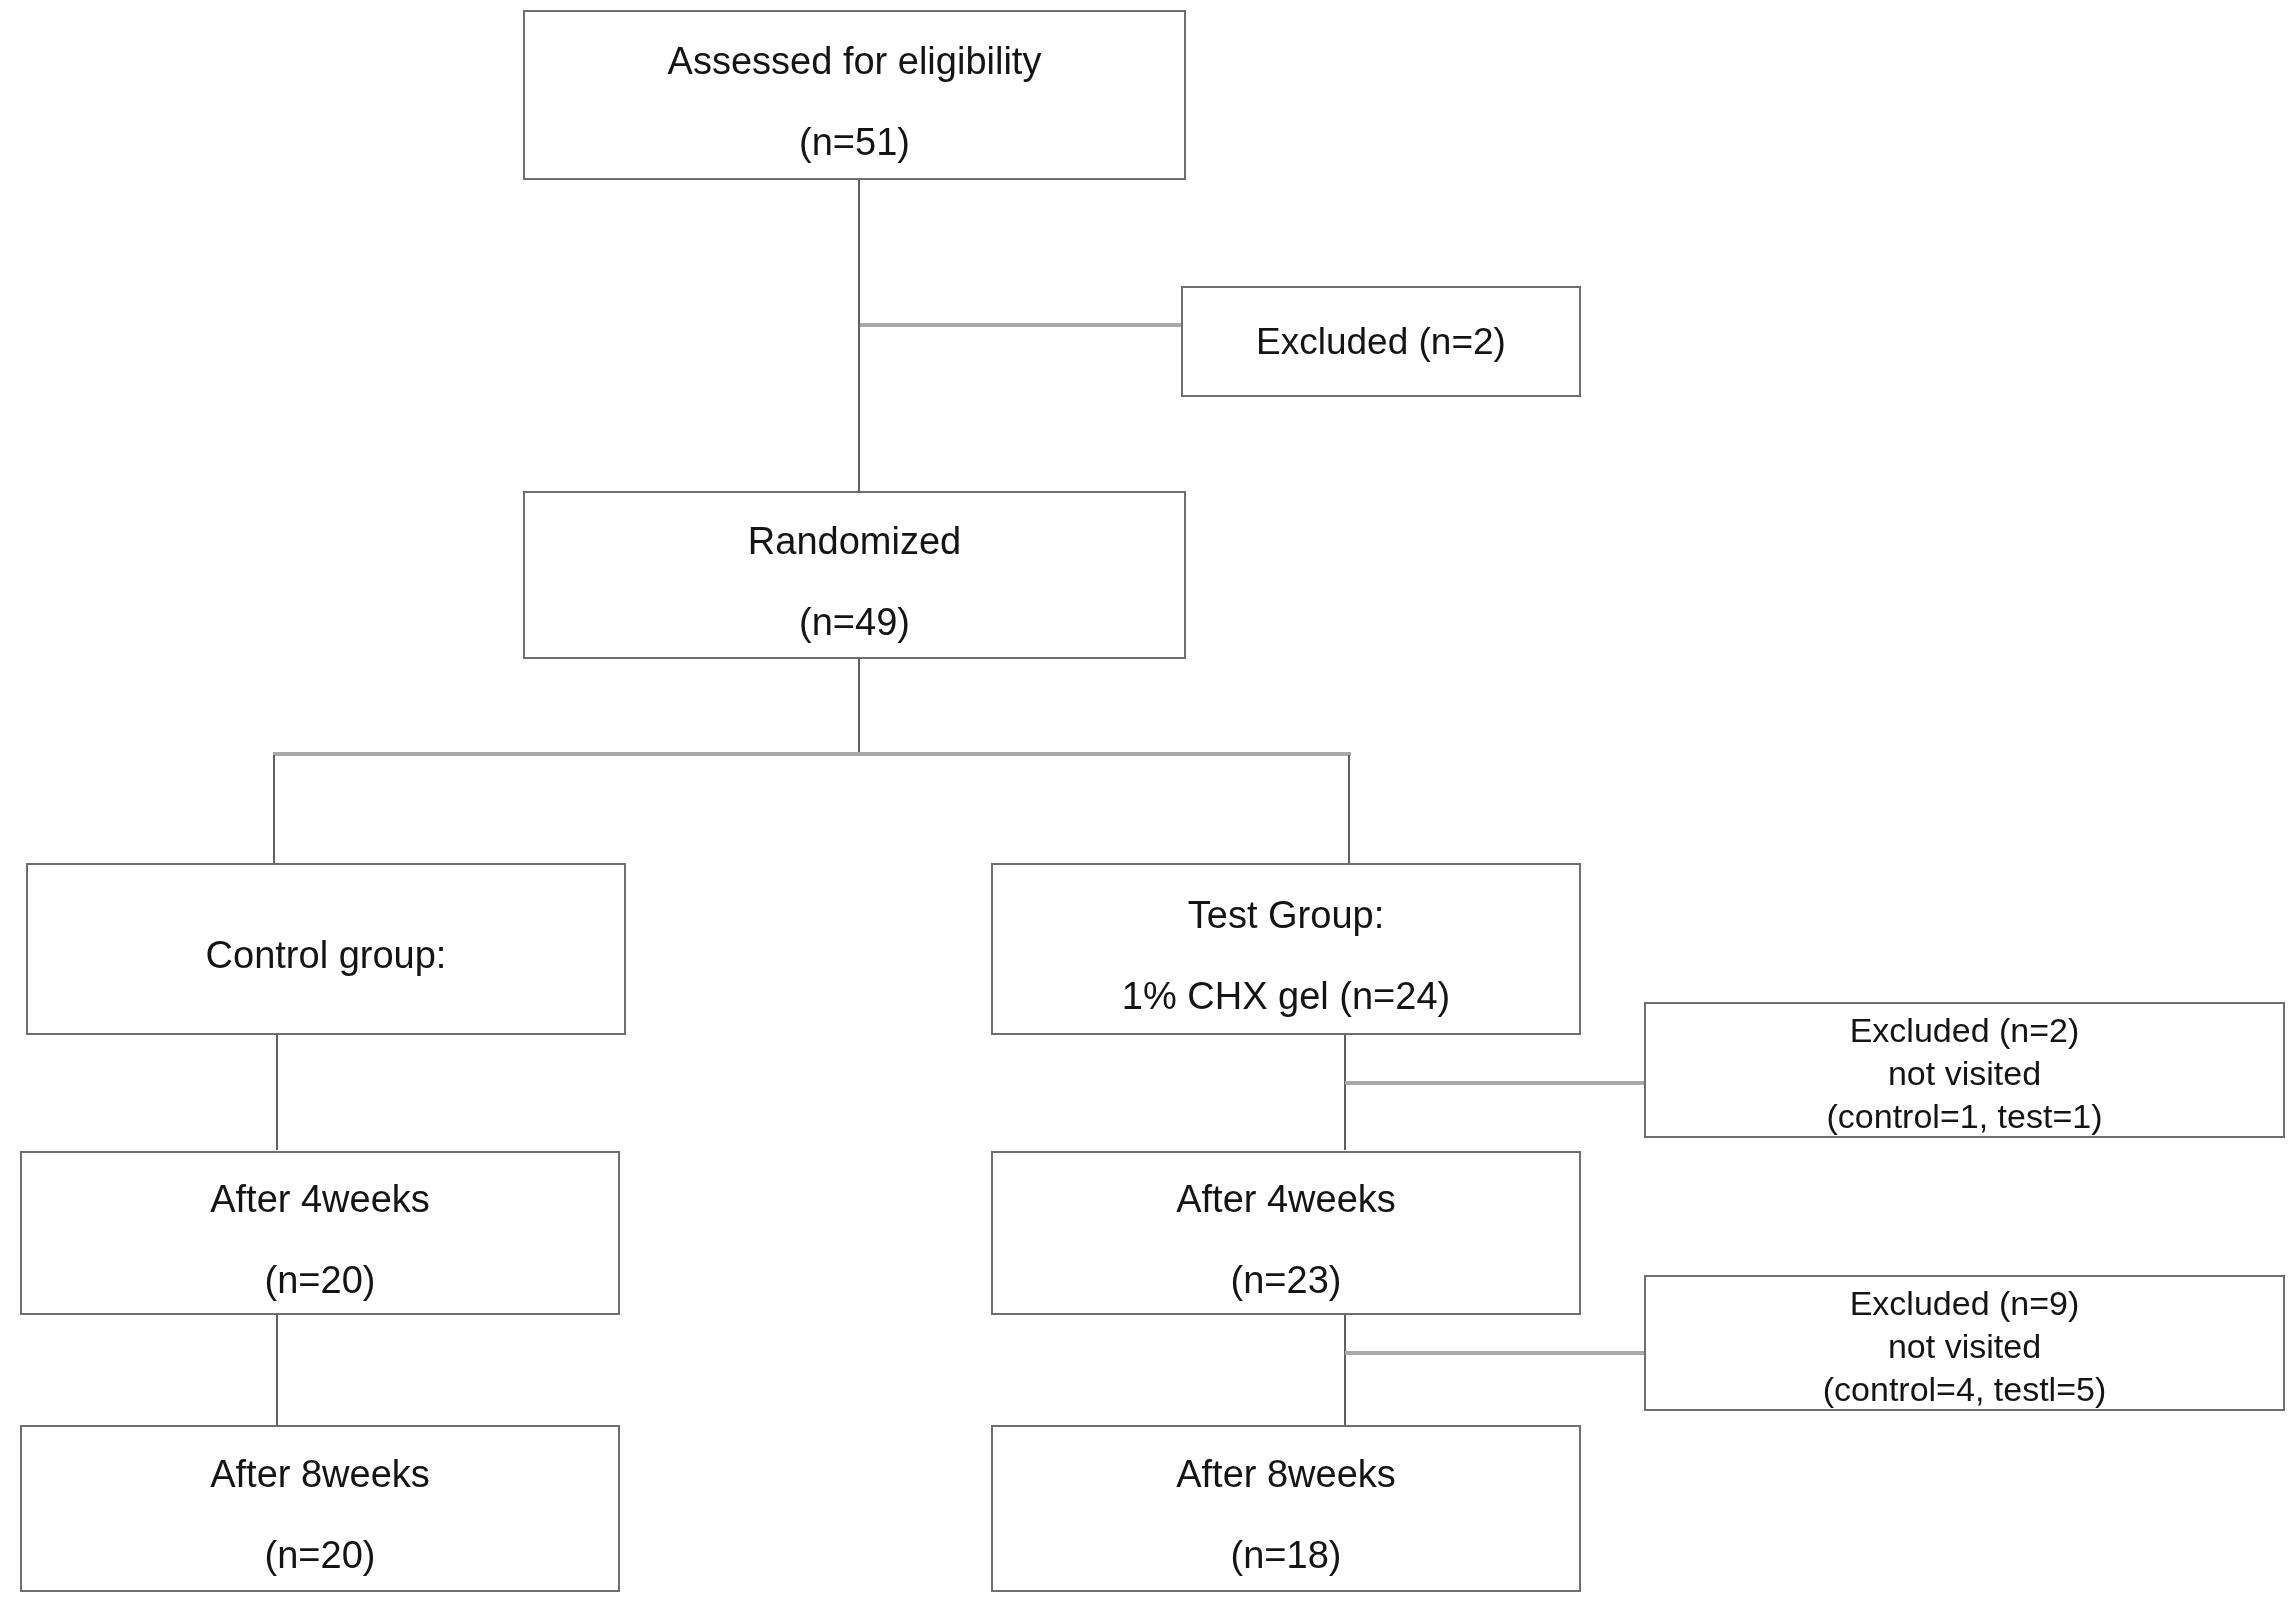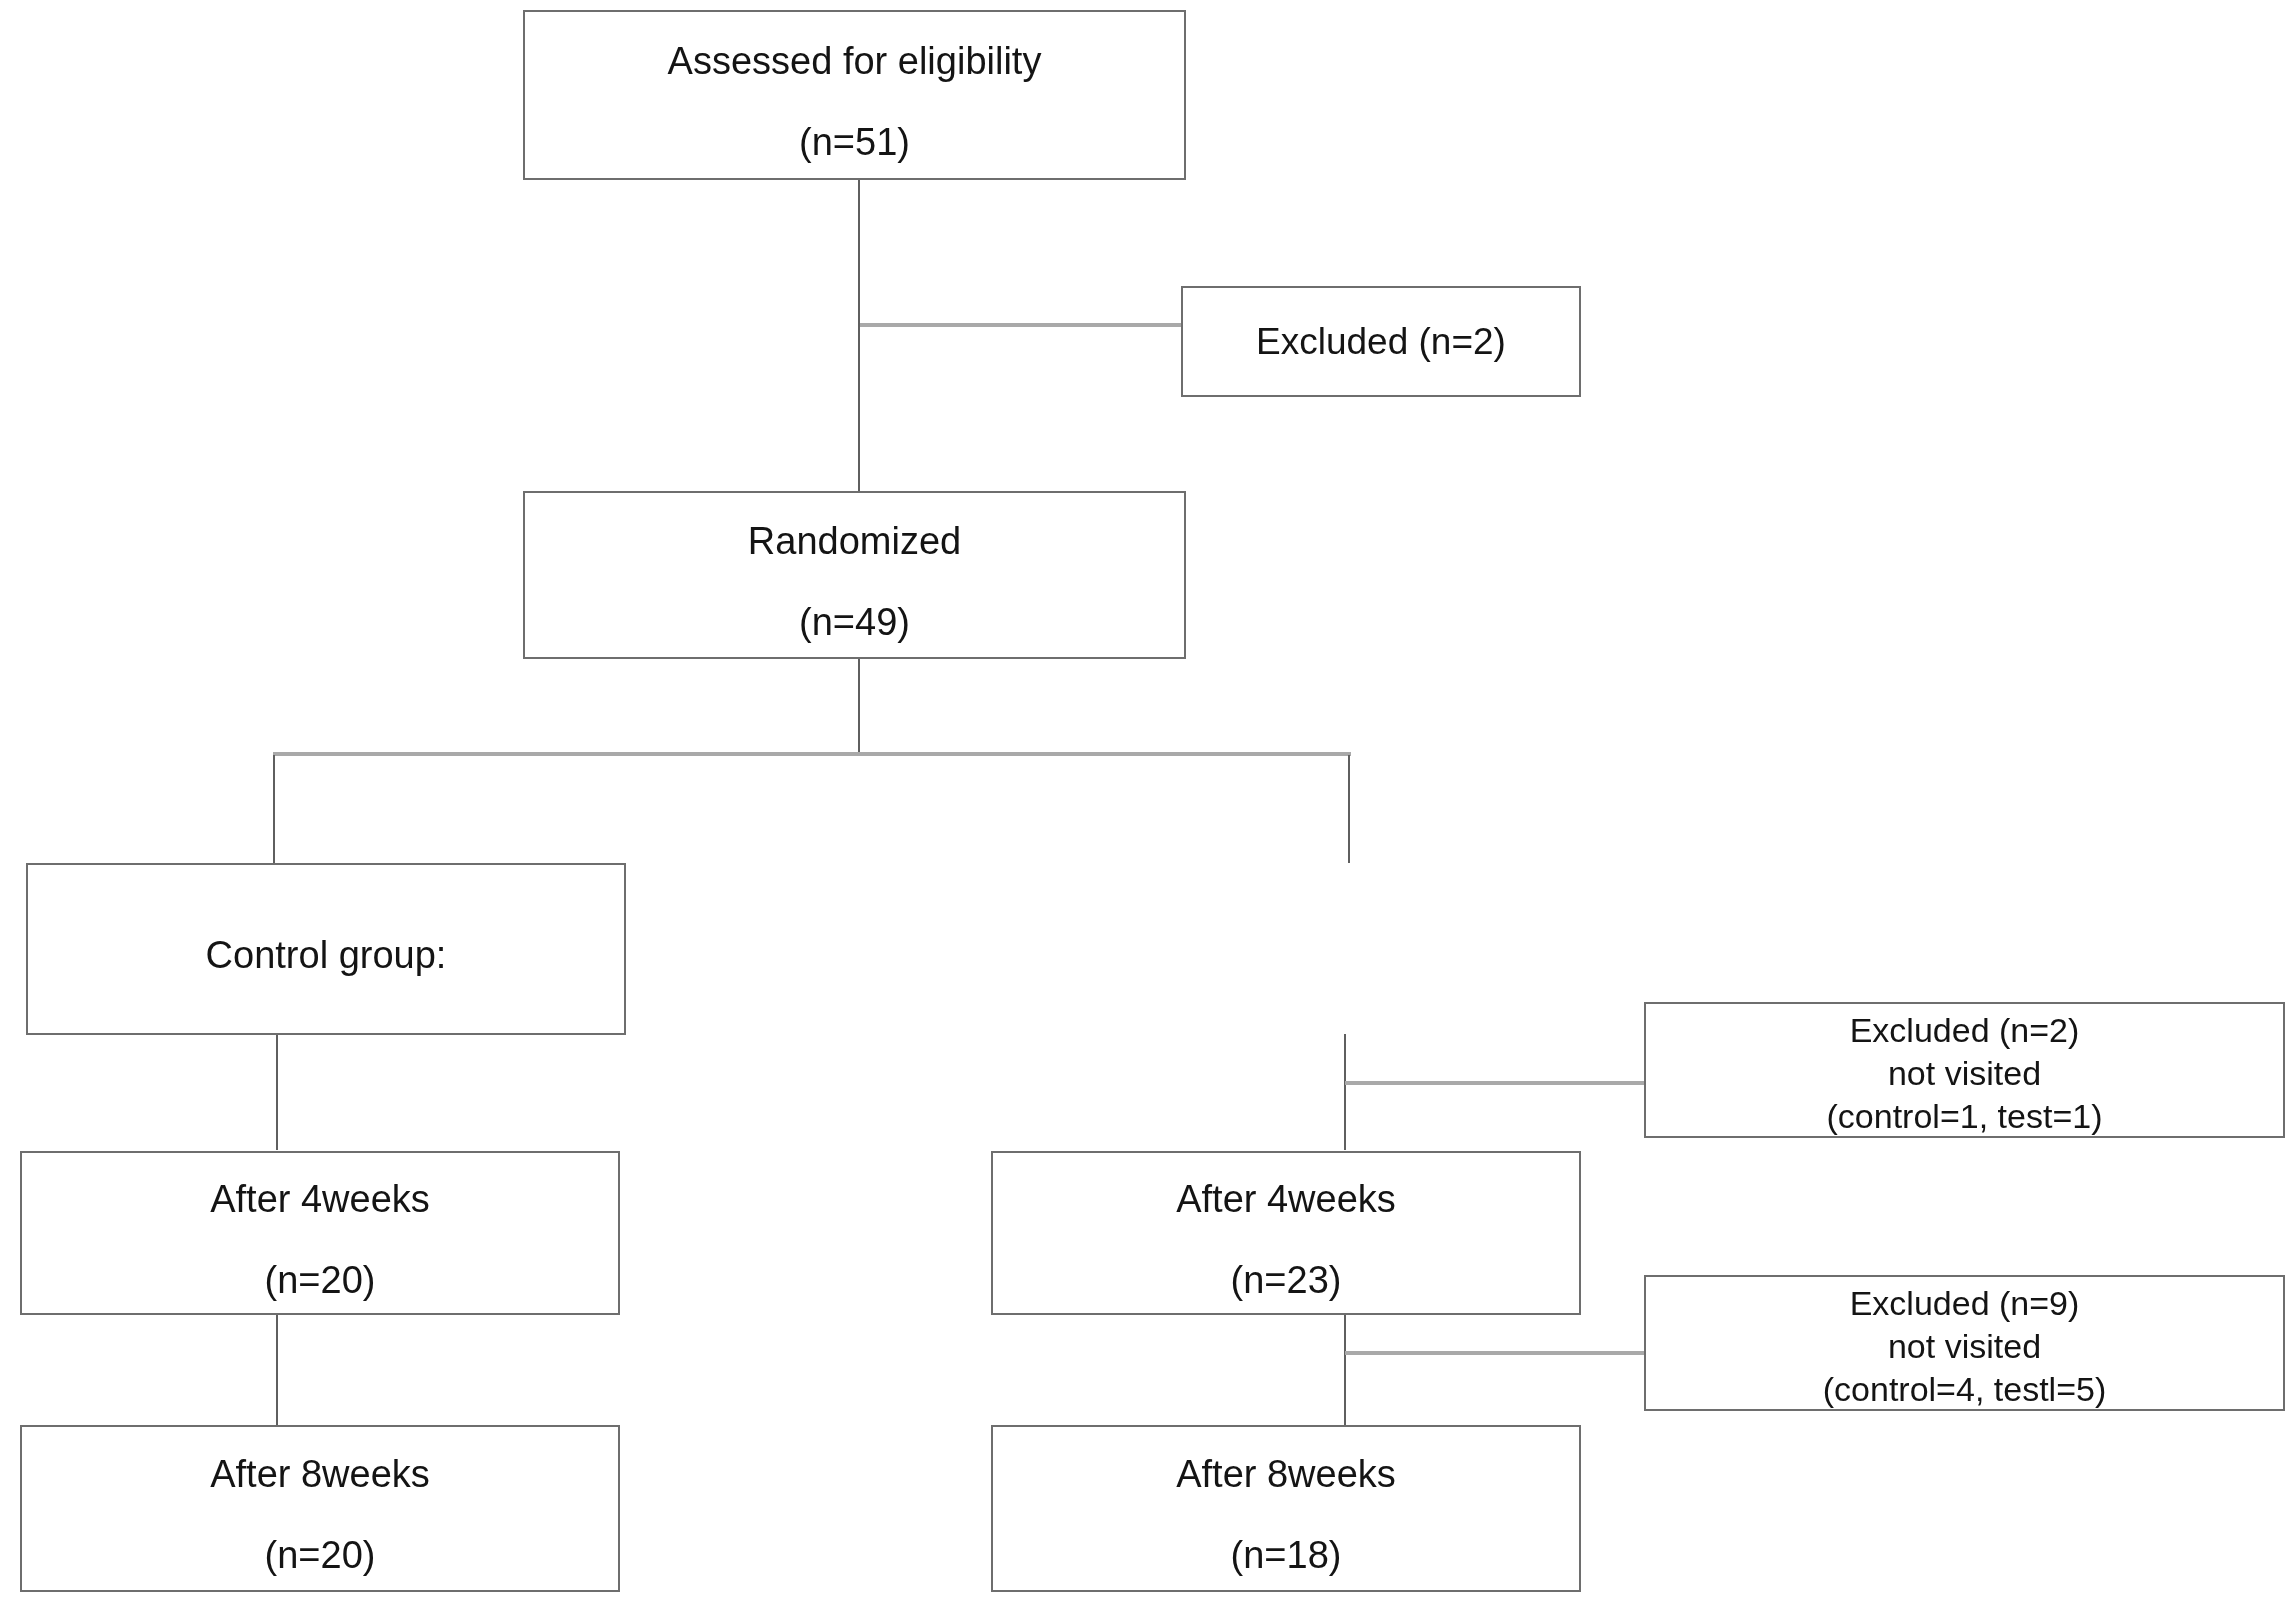--- a/index.html
+++ b/index.html
@@ -61,20 +61,24 @@
 
   <div class="box two" style="left:523px;top:491px;width:663px;height:168px;">
     <div class="ln">Randomized</div>
     <div class="ln">(n=49)</div>
   </div>
 
   <div class="box two" style="left:20px;top:863px;width:600px;height:172px;margin-left:6px;">
     <div class="ln">Control group:</div>
   </div>
 
+  <div class="box two" style="left:991px;top:863px;width:590px;height:172px;">
+    <div class="ln">Test Group:</div>
+    <div class="ln">1% CHX gel (n=24)</div>
+  </div>
 
   <div class="box three" style="left:1644px;top:1002px;width:641px;height:136px;">
     <div class="ln">Excluded (n=2)</div>
     <div class="ln">not visited</div>
     <div class="ln"><span>(control=1, </span><b>test</b><span>=1)</span></div>
   </div>
 
   <div class="box two" style="left:20px;top:1151px;width:600px;height:164px;">
     <div class="ln">After 4weeks</div>
     <div class="ln">(n=20)</div>

